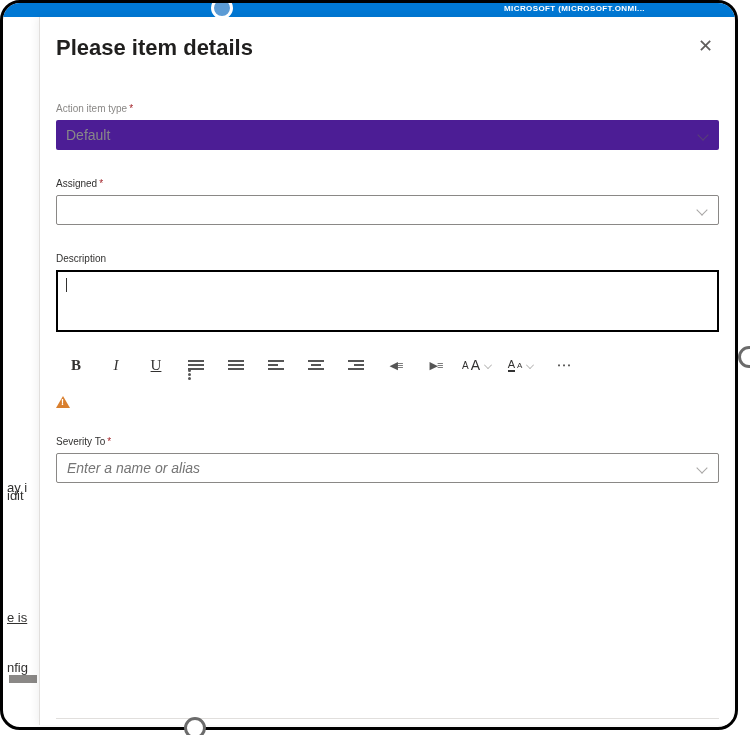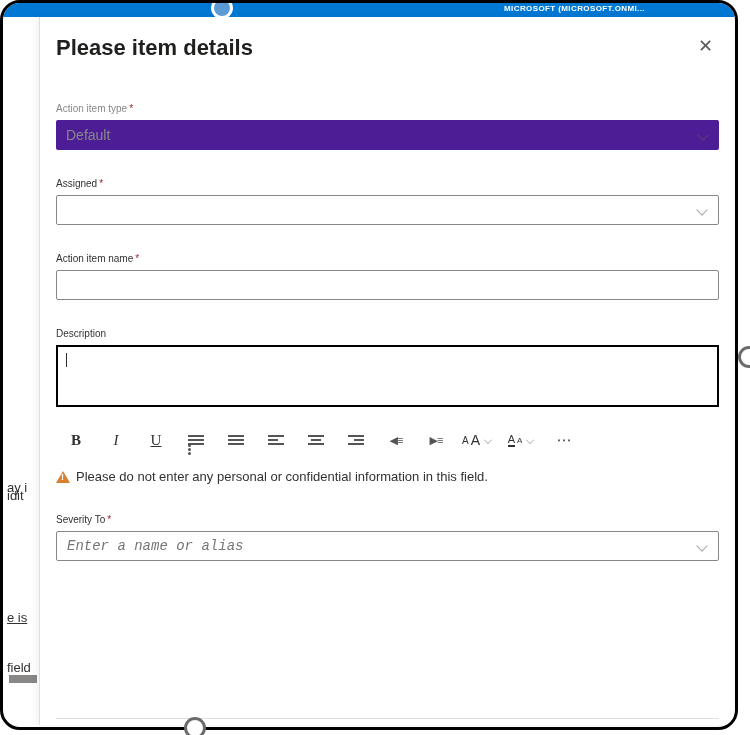--- a/index.html
+++ b/index.html
@@ -273,21 +273,21 @@
 
   <div class="blue-banner">
     <span>MICROSOFT (MICROSOFT.ONMI...</span>
   </div>
   <div class="banner-handle"></div>
 
   <div class="bg-fragments">
     <span class="frag" style="top:470px; left:0;">ay i</span>
     <span class="frag" style="top:478px; left:0;">idit</span>
     <span class="frag" style="top:600px; left:0;text-decoration:underline;">e is</span>
-    <span class="frag" style="top:650px; left:0;">field</span>
+    <span class="frag" style="top:650px; left:0;">nfig</span>
     <span class="frag-bar" style="top:672px;"></span>
   </div>
 
   <div class="panel">
 
     <div class="panel-header">
       <div class="panel-title">Please item details</div>
       <div class="close-btn">
         <span>✕</span>
       </div>
@@ -306,26 +306,20 @@
     <div class="field">
       <label class="field-label">
         <span>Assigned</span><span class="req">*</span>
       </label>
       <div class="select-box">
         <span></span>
         <span class="chevron"></span>
       </div>
     </div>
 
-    <div class="field">
-      <label class="field-label">
-        <span>Action item name</span><span class="req">*</span>
-      </label>
-      <input class="input-box" type="text" value="" style="">
-    </div>
 
     <div class="field" style="margin-bottom:12px;">
       <label class="field-label">Description</label>
       <div class="textarea-box" contenteditable="true" style=""><span class="cursor-line"></span></div>
 
       <div class="rte-toolbar">
         <div class="rte-btn bold">B</div>
         <div class="rte-btn italic">I</div>
         <div class="rte-btn underline">U</div>
         <div class="rte-btn">
@@ -377,30 +371,29 @@
         <div class="rte-btn rte-combo">
           <span style="font-size:11px; border-bottom:2px solid #333;">A</span>
             <span style="font-size:8px;">A</span>
           <span class="chevron" style="transform:scale(0.7);"></span>
         </div>
         <div class="rte-btn">⋯</div>
       </div>
 
       <div class="warning-row">
         <span class="warn-triangle"></span>
-        <span>Please do not enter any personal or confidential information in this field.</span>
       </div>
     </div>
 
     <div class="field assigned-field">
       <label class="field-label">
         <span>Severity To</span><span class="req">*</span>
       </label>
       <div class="select-box" style="padding:4px 10px;">
-        <input type="text" style="border: none; outline: none; font-style: italic; font-size: 14px; color: #000000; width: 90%; font-family: Liberation Mono, monospace; background: transparent;" placeholder="Enter a name or alias">
+        <input type="text" style="border: none; outline: none; font-style: italic; font-size: 14px; color: #000000; width: 90%; font-family: Liberation Sans, sans-serif; background: transparent;" placeholder="Enter a name or alias">
         <span class="chevron"></span>
       </div>
     </div>
 
     <div class="footer-line"></div>
   </div>
 
 </div>
 
 <div class="right-handle"></div>

